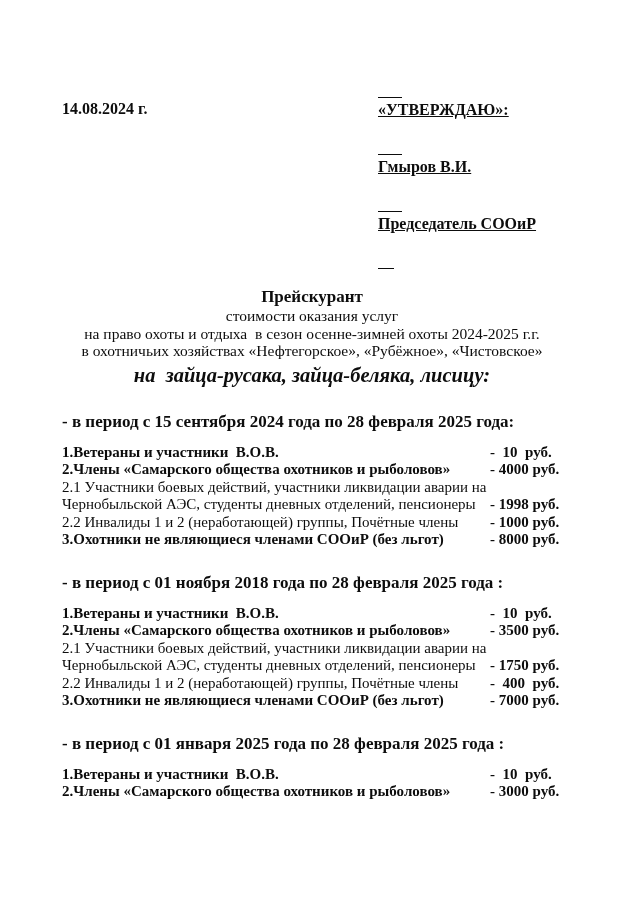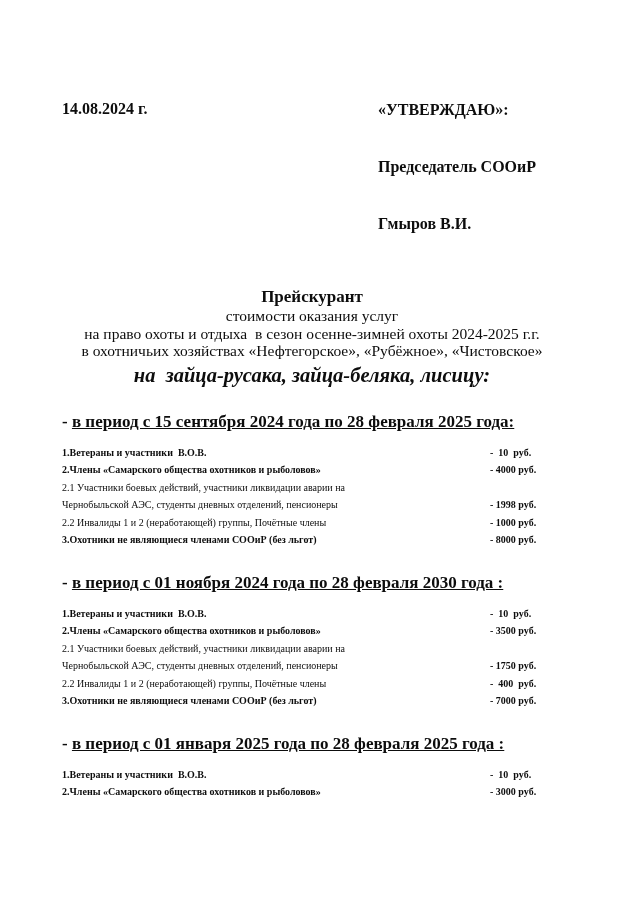--- a/index.html
+++ b/index.html
@@ -22,20 +22,21 @@
   
   .header {
     position: relative;
   }
   .approval-block {
     margin-left: 316px;
     font-weight: bold;
     font-size: 16px;
     line-height: 19px;
     white-space: pre-wrap;
+    text-decoration: underline;
   }
   .date {
     position: absolute;
     left: 0;
     top: 38px;
     font-weight: bold;
     font-size: 16px;
     white-space: pre-wrap;
   }
   
@@ -68,27 +69,26 @@
     margin-top: 23px;
   }
   .section-heading {
     font-weight: bold;
     font-size: 17px;
     line-height: 21px;
     margin-bottom: 12px;
     white-space: pre-wrap;
   }
   .section-heading .underlined {
-    text-decoration: underline;
   }
   .rows { }
   .row {
     display: flex;
     align-items: baseline;
-    font-size: 10px;
+    font-size: 15px;
     line-height: 17.5px;
   }
   .row.gap {
   }
   .row .label {
     width: 428px;
     flex: 0 0 428px;
     white-space: pre-wrap;
   }
   .row.bold .label {
@@ -100,22 +100,22 @@
   }
 </style>
 </head>
 <body>
 
 <div class="page">
 
   <div class="header">
     <div class="approval-block">
       <div>«УТВЕРЖДАЮ»:</div>
+      <div>Гмыров В.И.</div>
       <div>Председатель СООиР</div>
-      <div>Гмыров В.И.</div>
     </div>
     <div class="date">14.08.2024 г.</div>
   </div>
 
   <div class="title-block">
     <div class="doc-title">Прейскурант</div>
     <div class="doc-subtitle">стоимости оказания услуг</div>
     <div class="doc-subtitle">на право охоты и отдыха  в сезон осенне-зимней охоты 2024-2025 г.г.</div>
     <div class="doc-subtitle">в охотничьих хозяйствах «Нефтегорское», «Рубёжное», «Чистовское»</div>
     <div class="doc-subject">на  зайца-русака, зайца-беляка, лисицу:</div>
@@ -145,21 +145,21 @@
             <span class="label">2.2 Инвалиды 1 и 2 (неработающей) группы, Почётные члены</span>
             <span class="price">- 1000 руб.</span>
           </div>
           <div class="row gap bold">
             <span class="label">3.Охотники не являющиеся членами СООиР (без льгот)</span>
             <span class="price">- 8000 руб.</span>
           </div>
         </div>
       </div>
       <div class="section">
-        <div class="section-heading"><span>- </span><span class="underlined">в период с 01 ноября 2024 года по 28 февраля 2030 года :</span></div>
+        <div class="section-heading"><span>- </span><span class="underlined">в период с 01 ноября 2018 года по 28 февраля 2025 года :</span></div>
         <div class="rows">
           <div class="row bold">
             <span class="label">1.Ветераны и участники  В.О.В.</span>
             <span class="price">-  10  руб.</span>
           </div>
           <div class="row gap bold">
             <span class="label">2.Члены «Самарского общества охотников и рыболовов»</span>
             <span class="price">- 3500 руб.</span>
           </div>
           <div class="row">

